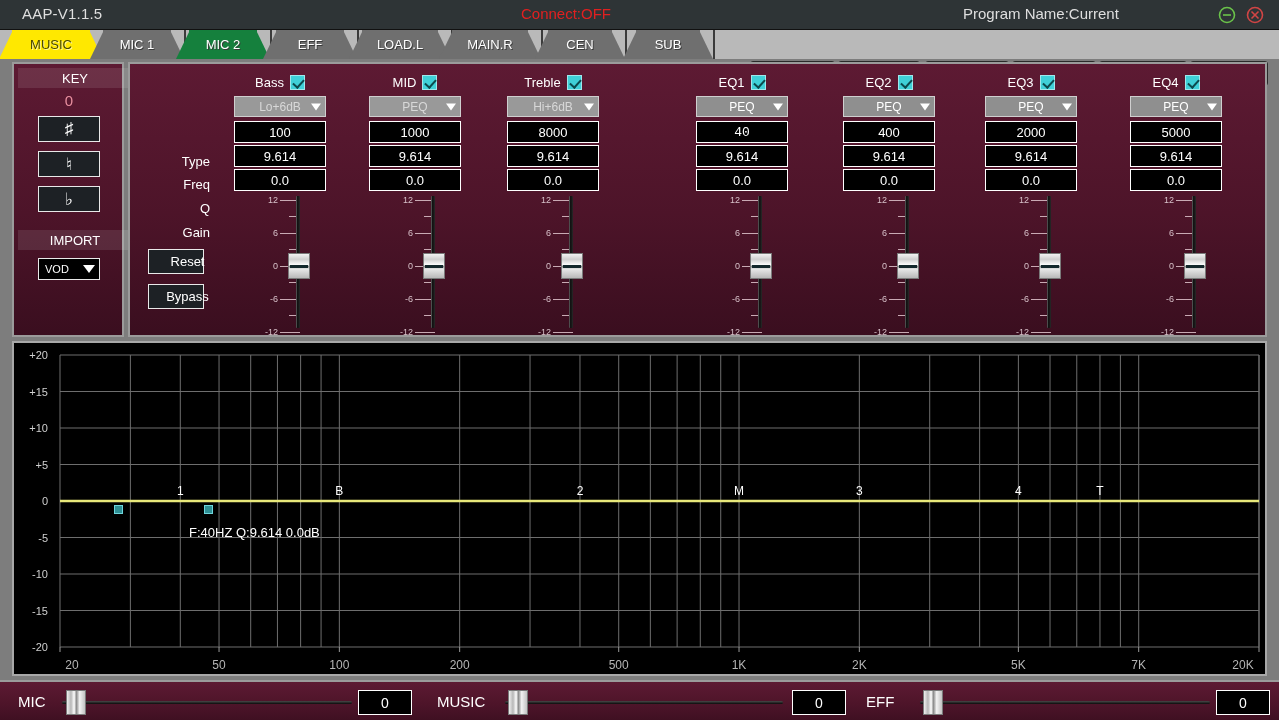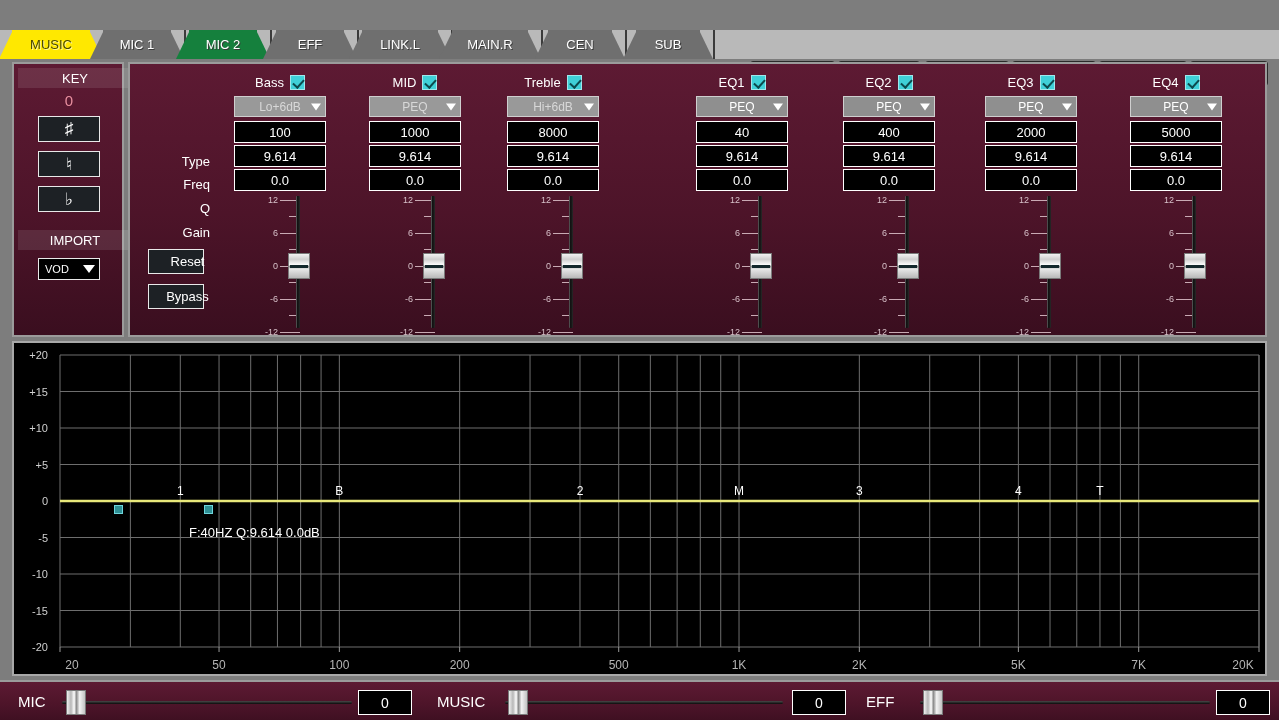--- a/index.html
+++ b/index.html
@@ -232,32 +232,50 @@
     background: #000; border: 1px solid #ffffff;
     color: #ffffff; font-size: 14px;
     display: flex; align-items: center; justify-content: center;
   }
 </style>
 </head>
 <body>
 
 <div id="app">
 
+  <div class="titlebar">
+    <div class="app-title">AAP-V1.1.5</div>
+    <div class="connect-status">Connect:OFF</div>
+    <div class="program-name">Program Name:Current</div>
+    <div class="win-btn win-min">
+      <svg width="18" height="18" viewBox="0 0 18 18">
+        <circle cx="9" cy="9" r="7.5" fill="none" stroke="#6ac24a" stroke-width="1.6"></circle>
+        <line x1="5" y1="9" x2="13" y2="9" stroke="#6ac24a" stroke-width="1.6"></line>
+      </svg>
+    </div>
+    <div class="win-btn win-close">
+      <svg width="18" height="18" viewBox="0 0 18 18">
+        <circle cx="9" cy="9" r="7.5" fill="none" stroke="#d04545" stroke-width="1.6"></circle>
+        <line x1="5.5" y1="5.5" x2="12.5" y2="12.5" stroke="#d04545" stroke-width="1.6"></line>
+        <line x1="12.5" y1="5.5" x2="5.5" y2="12.5" stroke="#d04545" stroke-width="1.6"></line>
+      </svg>
+    </div>
+  </div>
 
   <div class="tabstrip" id="tabstrip">
       <div class="tab-sep" style="left: 103px;"></div>
       <div class="tab active" style="left: 12px; width: 78px; background: rgb(255, 232, 0);">MUSIC</div>
       <div class="tab-sep" style="left: 184px;"></div>
       <div class="tab" style="left: 103px; width: 68px; background: rgb(111, 111, 111);">MIC 1</div>
       <div class="tab-sep" style="left: 270px;"></div>
       <div class="tab" style="left: 189px; width: 68px; background: #15803d;">MIC 2</div>
       <div class="tab-sep" style="left: 357px;"></div>
       <div class="tab" style="left: 276px; width: 68px; background: rgb(111, 111, 111);">EFF</div>
       <div class="tab-sep" style="left: 451px;"></div>
-      <div class="tab" style="left: 362px; width: 76px; background: rgb(111, 111, 111);">LINK.L</div>
+      <div class="tab" style="left: 362px; width: 76px; background: rgb(111, 111, 111);">LOAD.L</div>
       <div class="tab-sep" style="left: 541px;"></div>
       <div class="tab" style="left: 452px; width: 76px; background: rgb(111, 111, 111);">MAIN.R</div>
       <div class="tab-sep" style="left: 625px;"></div>
       <div class="tab" style="left: 548px; width: 64px; background: rgb(111, 111, 111);">CEN</div>
       <div class="tab-sep" style="left: 713px;"></div>
       <div class="tab" style="left: 636px; width: 64px; background: rgb(111, 111, 111);">SUB</div>
       <div class="toolbtn" style="left: 750px; width: 85px;">
         <span>LOAD</span>
       </div>
       <div class="toolbtn" style="left: 838px; width: 82px;">
@@ -408,21 +426,21 @@
         </div>
         <div class="eqcol" style="left: 562px;">
           <div class="eq-title">
             <span class="lbl">EQ1</span>
             <div class="chk"></div>
           </div>
           <div class="eq-type">
             <span>PEQ</span>
             <span class="caret"></span>
           </div>
-          <div class="eq-field" style="top: 51px;">40</div>
+          <div class="eq-field" style="top: 51px; font-family: Liberation Mono, monospace;">40</div>
           <div class="eq-field" style="top: 75px;">9.614</div>
           <div class="eq-field" style="top: 99px;">0.0</div>
           <div class="fader">
             <div class="fader-scale">
               <div class="tick-major" style="top: 6px;"></div>
               <div class="tick-lbl" style="top: 6px;">12</div>
               <div class="tick-minor" style="top: 22px;"></div>
               <div class="tick-major" style="top: 39px;"></div>
               <div class="tick-lbl" style="top: 39px;">6</div>
               <div class="tick-minor" style="top: 55px;"></div>

